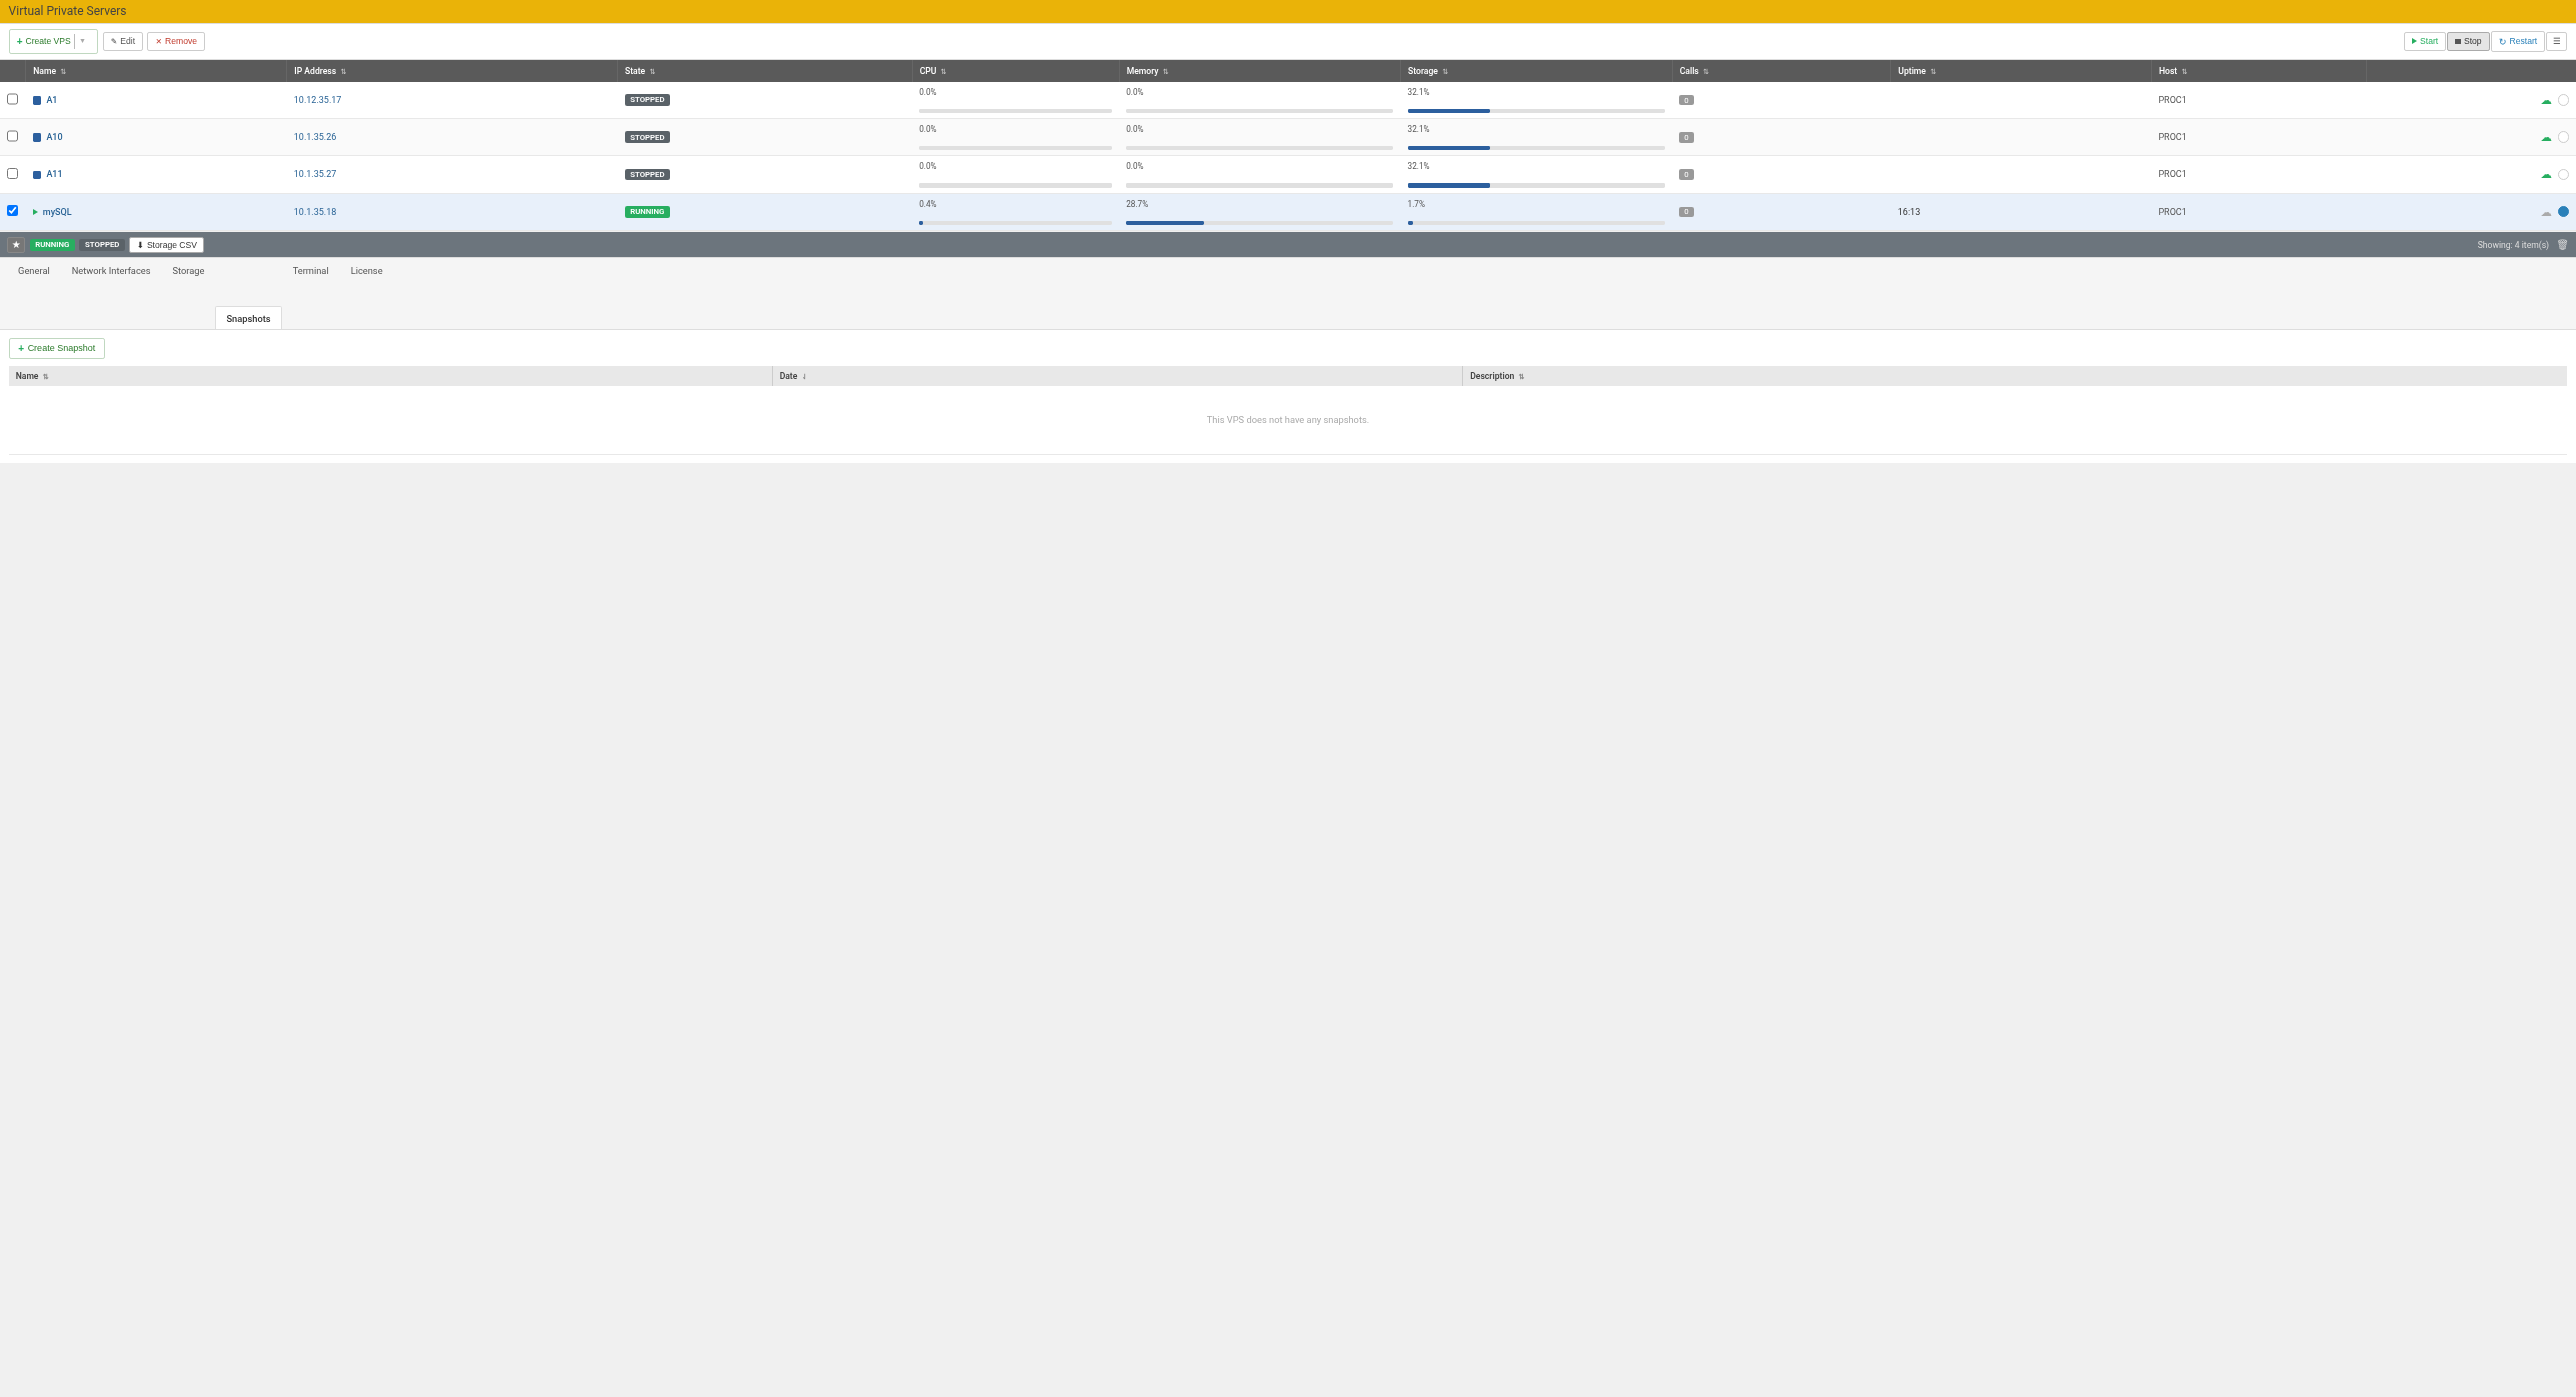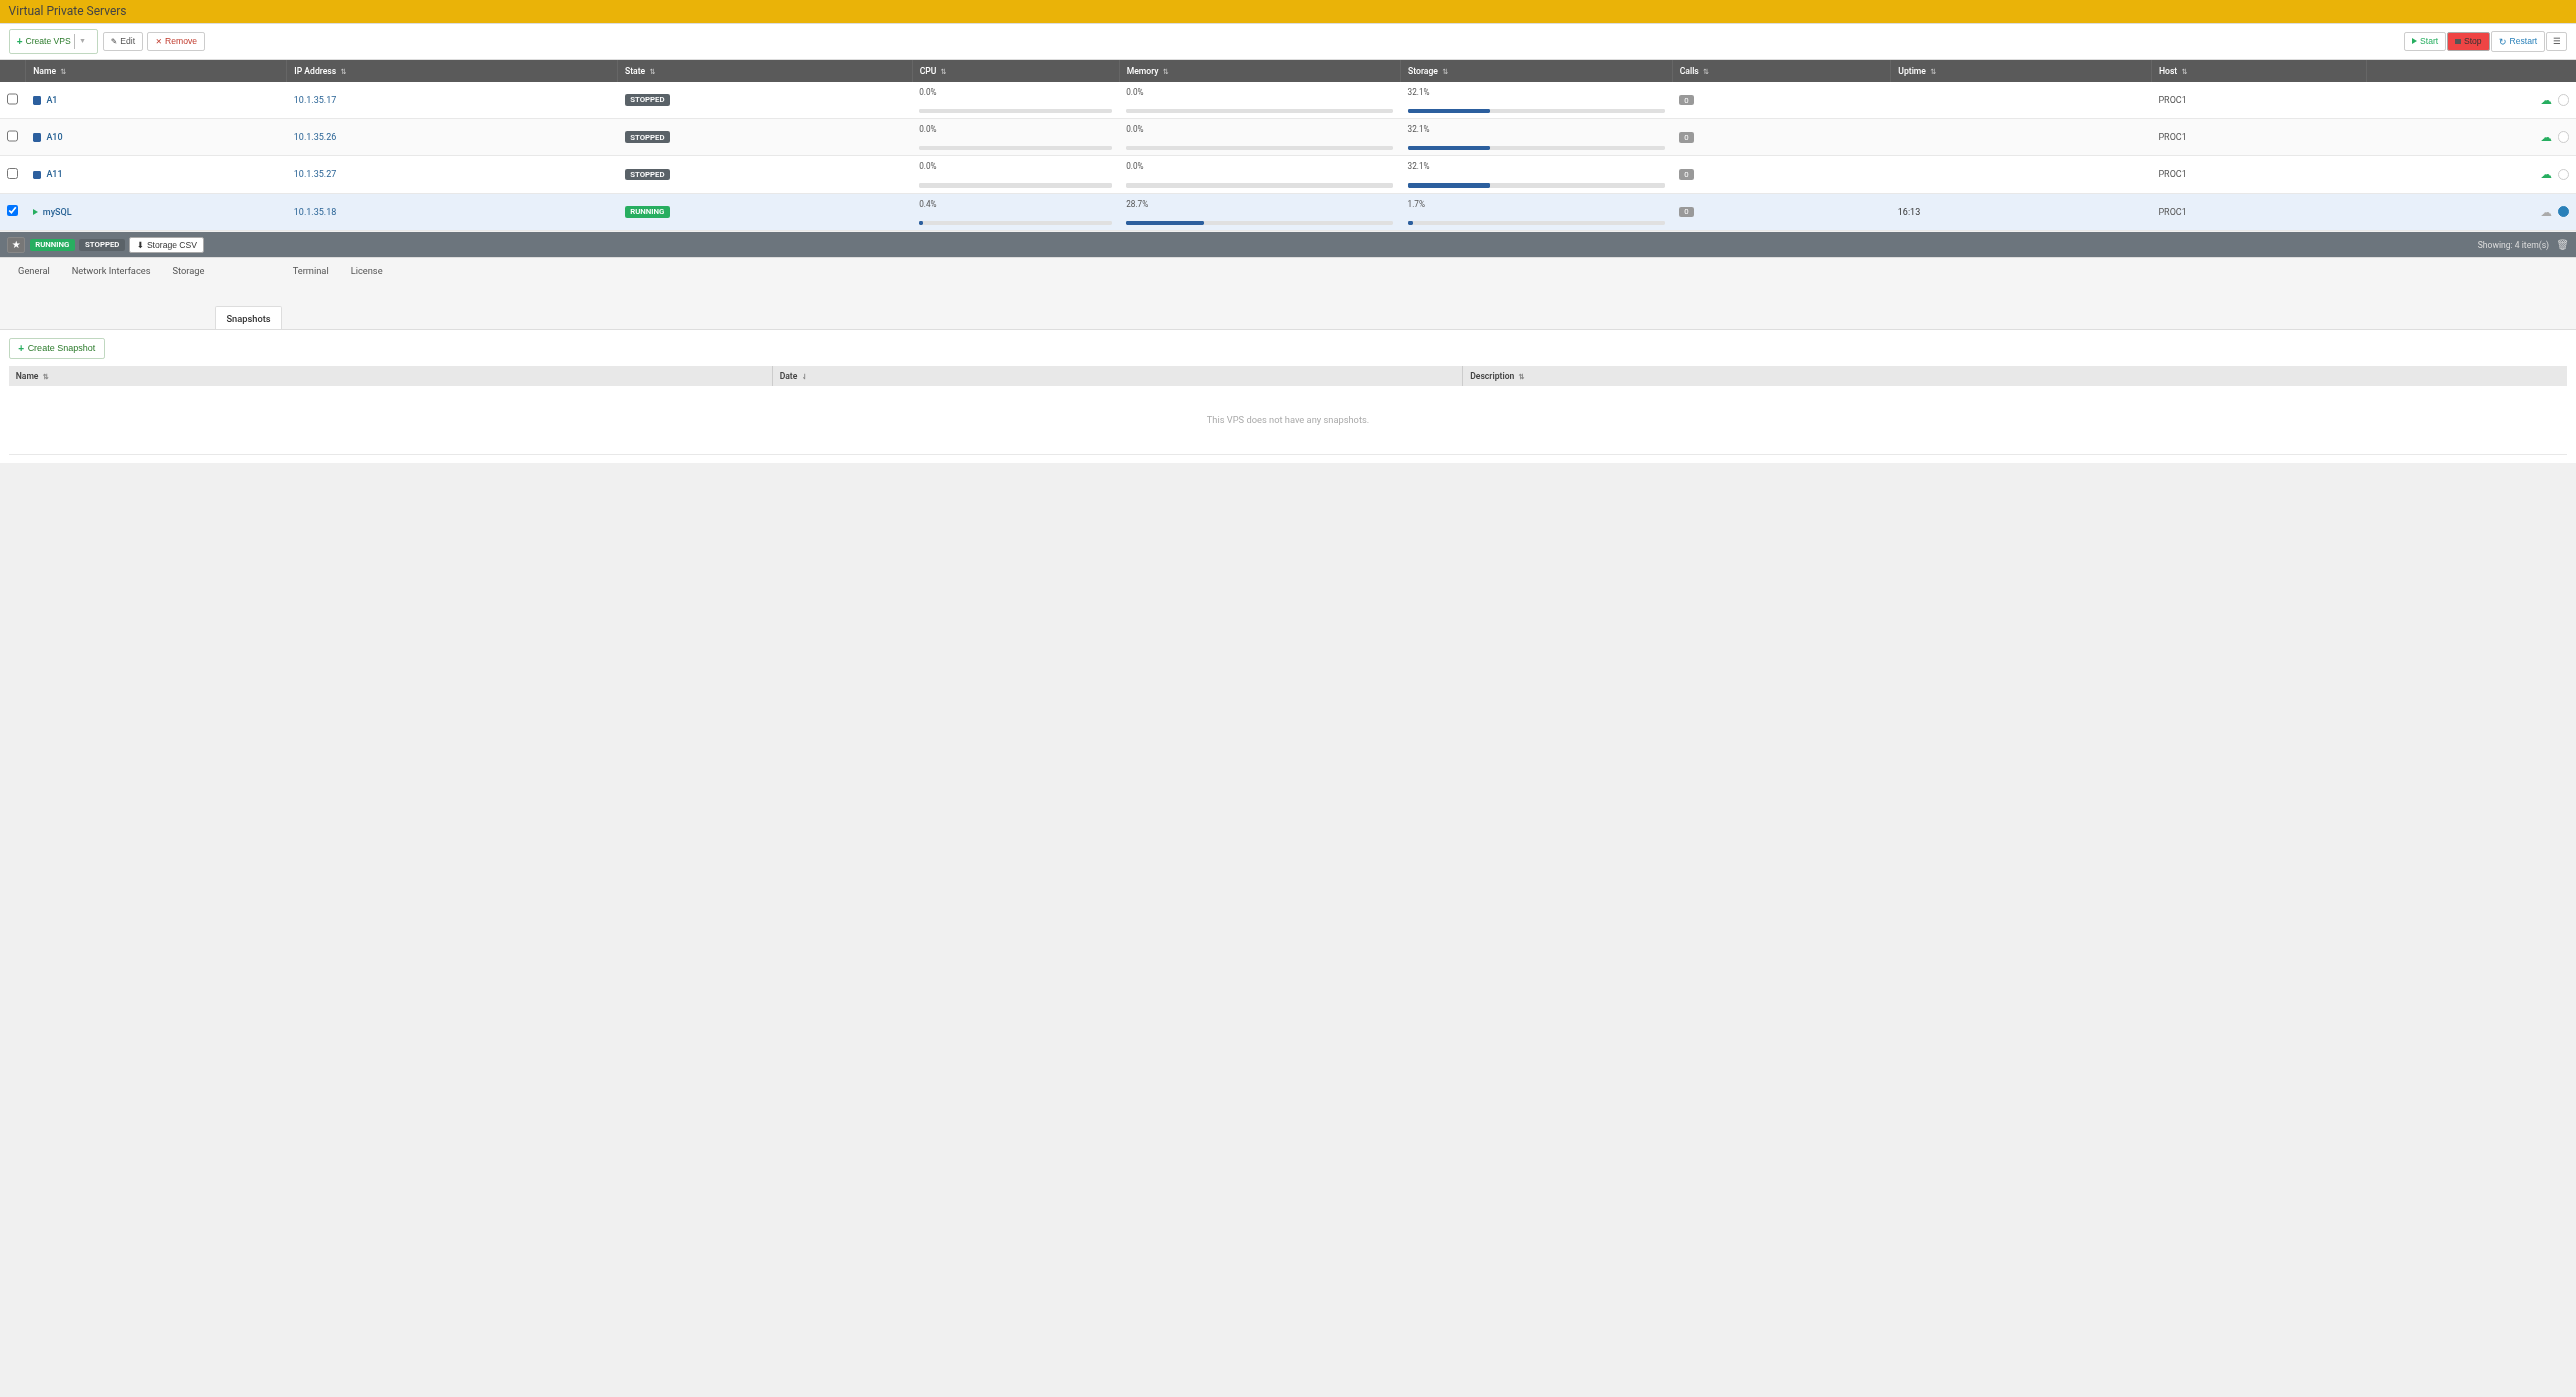--- a/index.html
+++ b/index.html
@@ -36,21 +36,21 @@
       background: #fff;
       cursor: pointer;
       font-size: 8.6px;
       color: #333;
     }
     .btn-split { border-left: 0.7px solid #bbb; padding: 3.6px 4.3px; }
     .btn-create { color: #2a7a2a; border-color: #c0d8c0; }
     .btn-edit { color: #555; }
     .btn-remove { color: #c0392b; }
     .btn-start { color: #27ae60; }
-    .btn-stop { color: #333; background: #ef4444; border-color: #aaa; }
+    .btn-stop { color: #333; background: #e5e5e5; border-color: #aaa; }
     .btn-restart { color: #2980b9; }
     .btn-icon-only { padding: 3.6px 5.7px; }
 
     .btn-start-icon { display: inline-block; width: 0; height: 0; border-top: 3.6px solid transparent; border-bottom: 3.6px solid transparent; border-left: 5.7px solid #27ae60; }
     .btn-stop-icon { display: inline-block; width: 5.7px; height: 5.7px; background: #555; }
     .btn-restart-icon { font-size: 9.3px; }
 
     .main-content {
       background: #fff;
     }
@@ -378,21 +378,21 @@
       <tbody id="vps-tbody">
       <tr>
       <td class="col-checkbox">
         <input type="checkbox" class="row-checkbox" style="">
       </td>
       <td>
         <span class="row-indicator row-indicator-blue"></span>
         <a href="#" class="name-link">A1</a>
       </td>
       <td>
-        <span class="ip-addr">10.1.35.17</span>
+        <span class="ip-addr">10.12.35.17</span>
       </td>
       <td>
         <span class="state-badge state-stopped">STOPPED</span>
       </td>
       <td>
         <div class="metric-val">0.0%</div>
         <div class="progress-bar-wrap">
           <div class="progress-bar-fill" style="width:0%;"></div>
         </div>
       </td>

